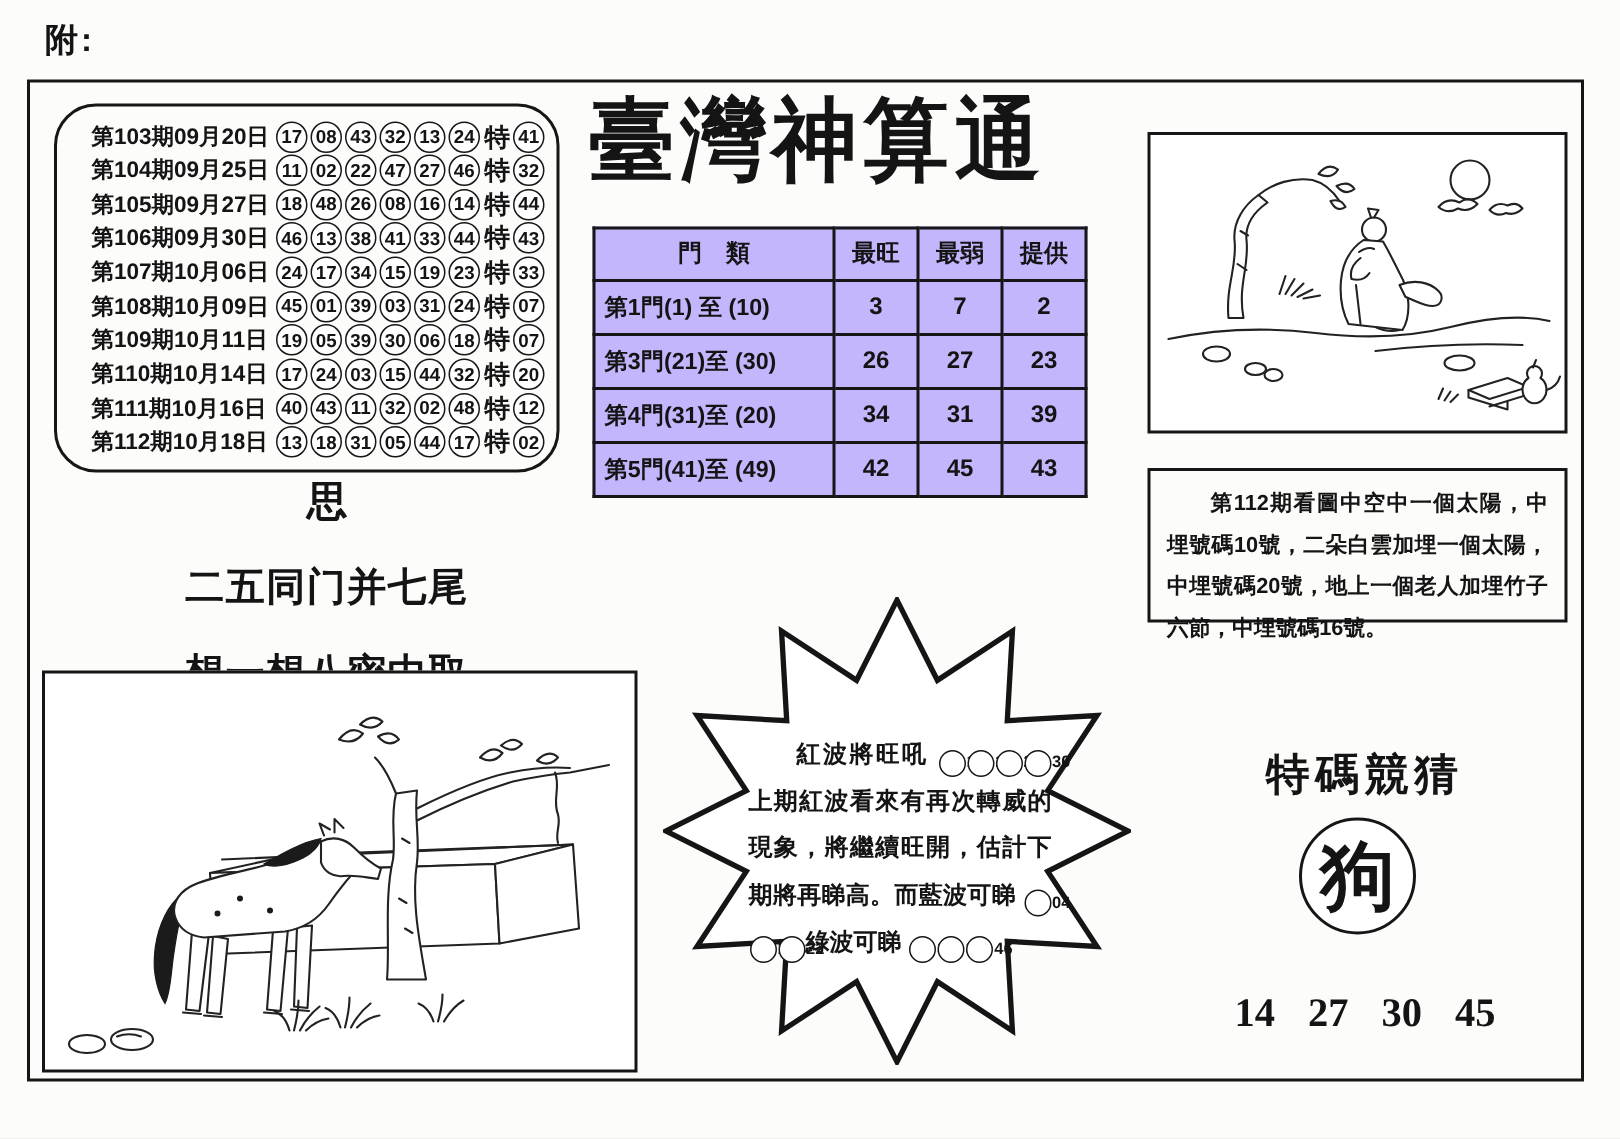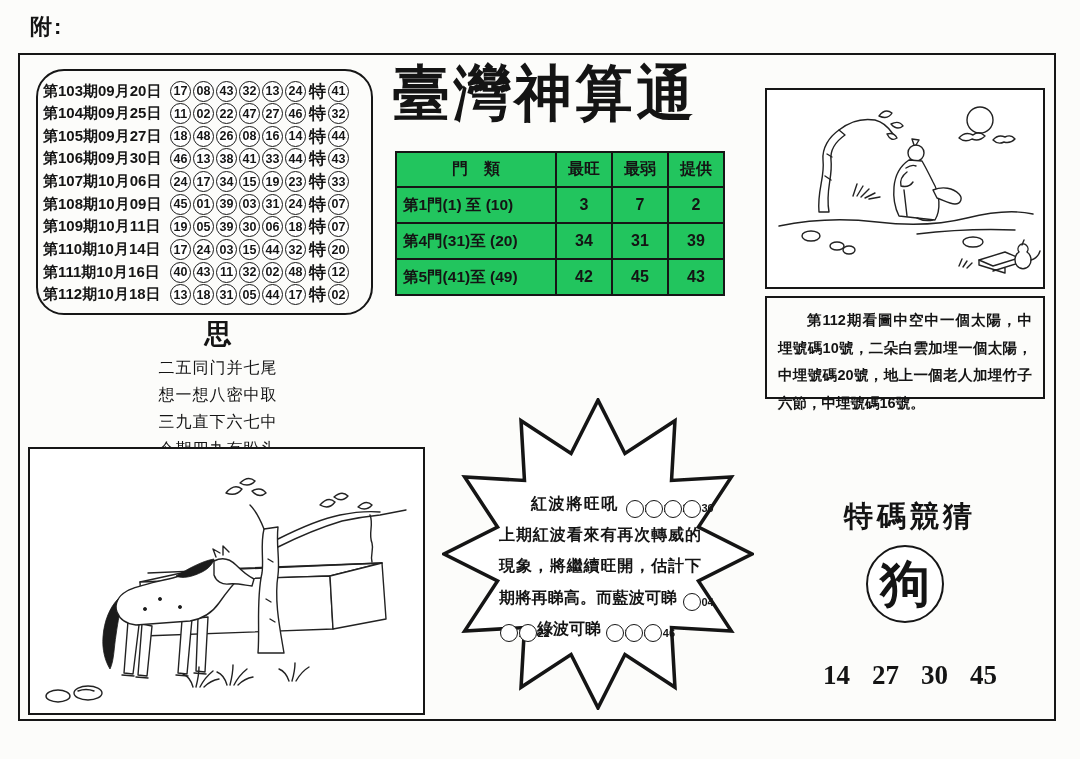--- a/index.html
+++ b/index.html
@@ -9,63 +9,63 @@
     background:#fcfcfa; color:#141414; overflow:hidden;
     font-family:"Liberation Sans", sans-serif;
   }
   .corner-label { position:absolute; left:30px; top:12px; font-size:22px; font-weight:bold; letter-spacing:2px; }
   .frame { position:absolute; left:18px; top:53px; width:1038px; height:668px; border:2.5px solid #161616; }
 
   
   .history-box {
     position:absolute; left:36px; top:69px; width:337px; height:246px;
     border:2.5px solid #161616; border-radius:28px;
-    padding:9px 6px 7px 5px; display:flex; flex-direction:column; justify-content:space-between;
+    padding:9px 6px 7px 23px; display:flex; flex-direction:column; justify-content:space-between;
   }
   .hist-row { display:flex; align-items:center; height:22px; }
   .hist-date { font-weight:bold; font-size:15px; width:127px; white-space:nowrap; }
   .ball {
     flex:none; width:21px; height:21px; border:1.6px solid #161616; border-radius:50%;
     display:flex; align-items:center; justify-content:center;
     font-size:12.5px; font-weight:bold; margin-right:2px; background:#fff;
   }
   .hist-te { font-weight:bold; font-size:17px; margin:0 2px 0 1px; }
 
   
   .main-title {
     position:absolute; left:372px; top:56px; width:346px; text-align:center;
     font-family:"DejaVu Serif","Liberation Serif",serif;
     font-size:57px; font-weight:900; letter-spacing:4px; transform:scaleY(1.06);
     white-space:nowrap;
   }
 
   
-  .stats-table { position:absolute; left:395px; top:151px; border-collapse:collapse; background:#22c55e; }
+  .stats-table { position:absolute; left:395px; top:151px; border-collapse:collapse; background:#c4b5fd; }
   .stats-table th, .stats-table td {
     border:2.3px solid #161616; font-weight:bold; text-align:center; font-size:16px; padding:0 2px;
   }
   .stats-table th { height:35px; }
   .stats-table td { height:36px;margin-left:16px; }
   .col-cat { width:160px; }
   .col-num { width:56px; }
   td.cat-cell { text-align:left; padding-left:6px; font-size:15.5px; white-space:nowrap; }
 
   
   .pic-box { position:absolute; left:765px; top:88px; width:280px; height:201px; border:2px solid #161616; background:#fff; }
   
   .note-box {
-    position:absolute; left:765px; top:296px; width:280px; height:103px;
+    position:absolute; left:765px; top:312px; width:280px; height:103px;
     border:2px solid #161616; padding:9px 11px 0 11px;
     font-size:14.5px; font-weight:bold; line-height:1.9; text-indent:2em; text-align:justify;
   }
 
   
   .poem { position:absolute; left:103px; top:316px; width:230px; text-align:center; }
   .poem-title { font-size:27px; font-weight:bold; }
-  .poem-line { font-size:16px; font-weight:400; margin-top:6px; letter-spacing:1px;
+  .poem-line { font-size:26px; font-weight:700; margin-top:22px; letter-spacing:1px;
     font-family:"Liberation Serif", serif; }
 
   
   .horse-box { position:absolute; left:28px; top:447px; width:397px; height:268px; border:2.5px solid #161616; background:#fff; }
 
   
   .starburst { position:absolute; left:442px; top:398px; width:312px; height:312px; }
   .starburst svg { position:absolute; left:0; top:0; }
   .star-text {
     position:absolute; left:57px; top:90px; width:202px;
@@ -225,20 +225,26 @@
           <th class="col-num">最弱</th>
           <th class="col-num">提供</th>
         </tr>
       </thead>
     <tbody>
         <tr>
           <td class="cat-cell">第1門(1) 至 (10)</td>
           <td>3</td>
           <td>7</td>
           <td>2</td>
+        </tr>
+        <tr>
+          <td class="cat-cell">第3門(21)至 (30)</td>
+          <td>26</td>
+          <td>27</td>
+          <td>23</td>
         </tr>
         <tr>
           <td class="cat-cell">第4門(31)至 (20)</td>
           <td>34</td>
           <td>31</td>
           <td>39</td>
         </tr>
         <tr>
           <td class="cat-cell">第5門(41)至 (49)</td>
           <td>42</td>

